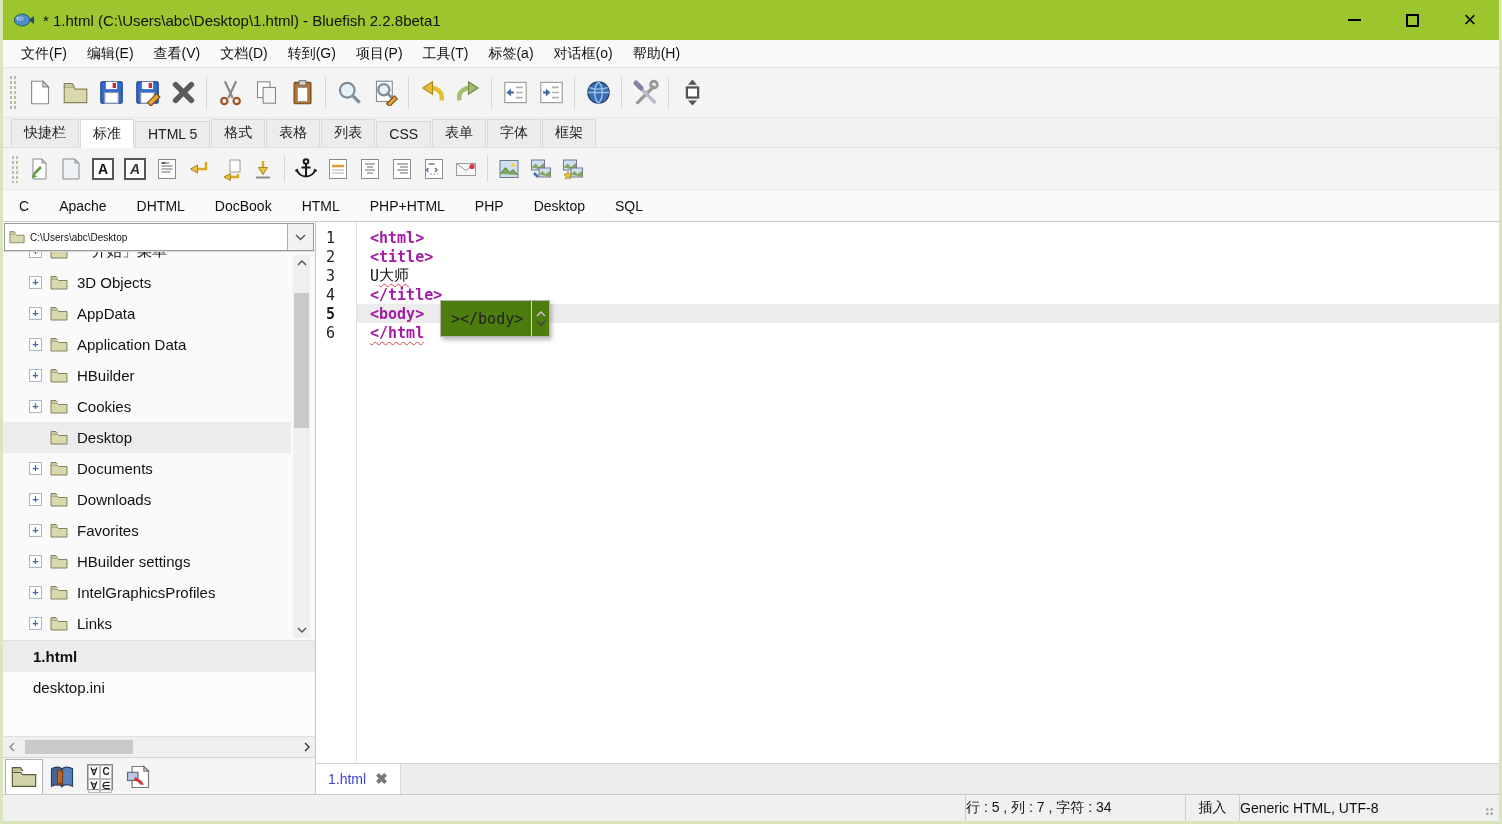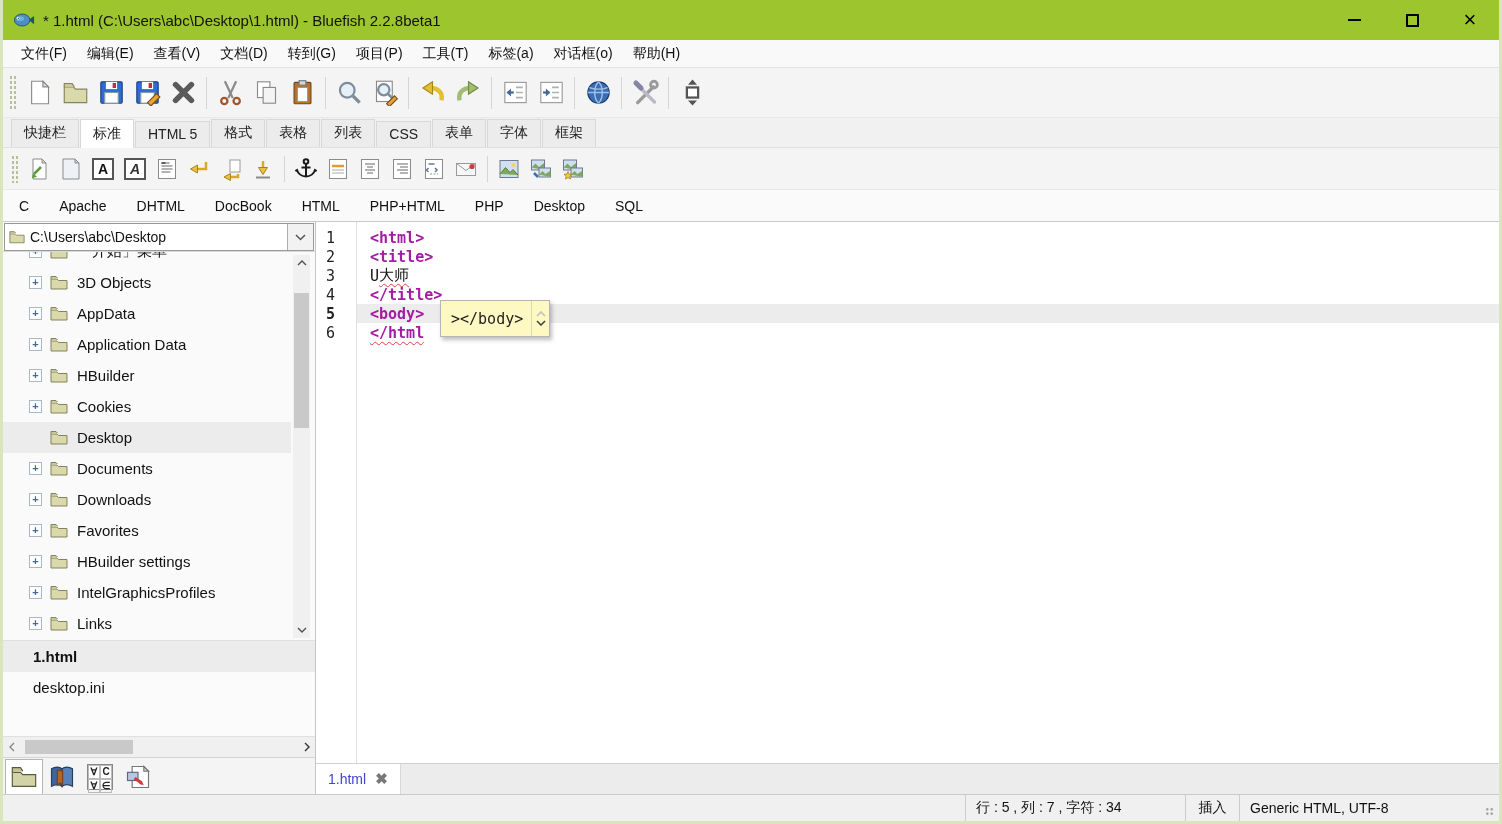--- a/index.html
+++ b/index.html
@@ -46,21 +46,21 @@
   .langbar { height:32px; background:#fafafa; display:flex; align-items:center; padding-left:16px; border-bottom:1px solid #c9c9c9; flex:none; }
   .lang-item { font-size:14px; color:#111; margin-right:30px; white-space:nowrap; }
 
   
   .main { flex:1; display:flex; min-height:0; }
 
   
   .sidebar { width:313px; flex:none; display:flex; flex-direction:column; background:#fafafa; border-right:1px solid #c5c5c5; }
   .combo { height:28px; margin:1px 1px 0 1px; border:1px solid #999; background:#fff; display:flex; align-items:center; flex:none; }
   .combo .cicon { width:16px; height:14px; margin:0 5px 0 4px; flex:none; }
-  .combo .cval { flex:1; font-size:14px; color:#111; white-space:nowrap; overflow:hidden; }
+  .combo .cval { flex:1; font-size:10px; color:#111; white-space:nowrap; overflow:hidden; }
   .combo .cbtn { width:26px; height:100%; border-left:1px solid #adadad; background:#f2f2f2; display:flex; align-items:center; justify-content:center; }
 
   .treewrap { flex:1; position:relative; overflow:hidden; border-top:1px solid #d9d9d9; }
   .tree { position:absolute; left:0; top:0; right:24px; overflow:hidden; height:100%; }
   .trow { height:31px; display:flex; align-items:center; padding-left:26px; white-space:nowrap; }
   .trow.selected { background:#ececec; }
   .texp { width:13px; height:13px; border:1px solid #a9b7c7; background:#fff; color:#44699b; font-size:11px; line-height:11px; text-align:center; flex:none; margin-right:8px; font-weight:bold; }
   .texp-spacer { width:21px; flex:none; }
   .tfold { width:18px; height:15px; flex:none; margin-right:9px; }
   .tlabel { font-size:15px; color:#111; }
@@ -92,32 +92,32 @@
   .ln { width:40px; flex:none; text-align:left; padding-left:10px; font-size:15px; color:#222; }
   .crow.current .ln { font-weight:bold; }
   .ltext { flex:1; height:100%; display:flex; align-items:center; padding-left:14px; font-size:15px; white-space:pre; }
   .crow.current .ltext { background:#ececec; }
   .gutterline { position:absolute; left:40px; top:0; bottom:0; width:1px; background:#e0e0e0; }
   .seg-tag { color:#a31ca3; font-weight:bold; }
   .seg-text { color:#111; }
   .seg-error { color:#111; text-decoration:underline wavy #e04040; text-decoration-thickness:1px; text-underline-offset:3px; }
   .seg-tag-error { color:#a31ca3; font-weight:bold; text-decoration:underline wavy #e04040; text-decoration-thickness:1px; text-underline-offset:3px; }
 
-  .autocomplete { position:absolute; left:124px; top:78px; height:37px; background:#fef9c3; border:1px solid #b5b5b5; box-shadow:2px 3px 4px rgba(0,0,0,0.25); display:flex; align-items:center; }
+  .autocomplete { position:absolute; left:124px; top:78px; height:37px; background:#4d7c0f; border:1px solid #b5b5b5; box-shadow:2px 3px 4px rgba(0,0,0,0.25); display:flex; align-items:center; }
   .ac-text { font-family:"DejaVu Sans Mono", monospace; font-size:15px; color:#222; padding:0 8px 0 10px; }
   .ac-spin { width:18px; height:100%; border-left:1px solid #d5d5d5; display:flex; flex-direction:column; align-items:center; justify-content:center; gap:3px; }
 
   .doctabs { height:31px; flex:none; background:#ececec; border-top:1px solid #d0d0d0; display:flex; align-items:stretch; }
   .doctab { background:#fff; display:flex; align-items:center; padding:0 12px; border-right:1px solid #d8d8d8; }
   .doctab .dlabel { font-size:14px; color:#4343cf; margin-right:9px; }
   .doctab .dclose { font-size:15px; color:#787878; font-weight:bold; }
 
   
   .statusbar { height:27px; flex:none; background:#f0f0f0; border-top:1px solid #c9c9c9; display:flex; align-items:stretch; font-size:14px; color:#111; }
-  .sseg { display:flex; align-items:center; border-left:1px solid #cccccc; padding:0 10px; white-space:nowrap; }
+  .sseg { display:flex; align-items:center; border-left:1px solid #cccccc; padding:0 0; white-space:nowrap; }
   .sseg.fill { flex:1; border-left:none; }
   .sseg.pos { width:220px; }
   .sseg.mode { width:54px; justify-content:center; }
   .sseg.doct { width:238px; }
   .sgrip { width:22px; position:relative; }
   .sgrip::after { content:""; position:absolute; right:5px; bottom:5px; width:9px; height:9px;
     background-image: radial-gradient(#9a9a9a 1.2px, transparent 1.3px); background-size:4.5px 4.5px; background-position:bottom right; }
 </style>
 </head>
 <body>

